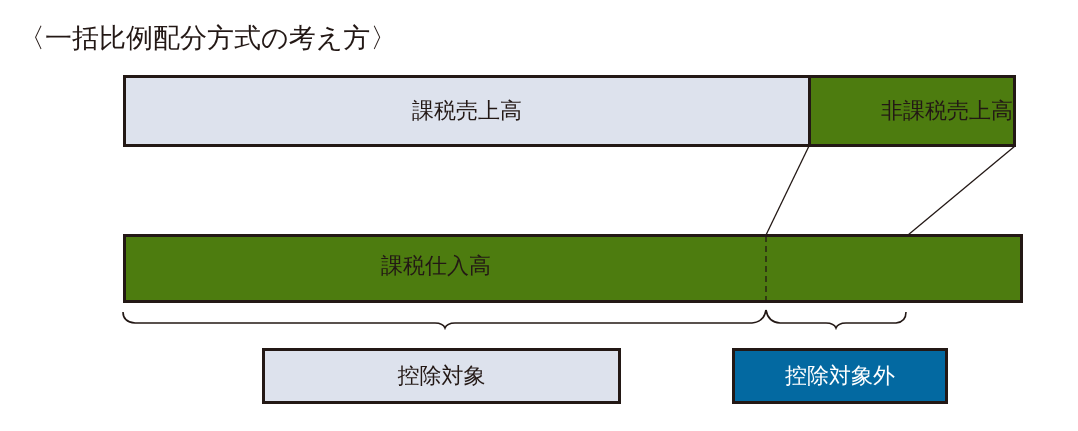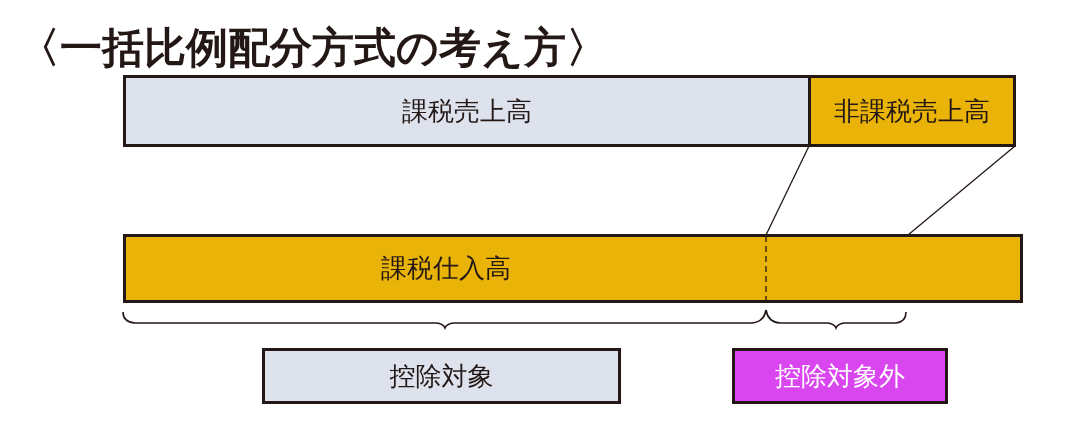--- a/index.html
+++ b/index.html
@@ -1,23 +1,23 @@
 <!DOCTYPE html>
 <html><head>
 <meta charset="utf-8">
 <style>
   html, body { margin: 0; padding: 0; background: #ffffff; }
   body { width: 1078px; height: 431px; position: relative; overflow: hidden;
          font-family: "DejaVu Sans", "Liberation Sans", sans-serif; color: #231815; }
-  .title { position: absolute; left: 18px; top: 20px; font-size: 42px; font-weight: bold; letter-spacing: 0px; white-space: nowrap; }
+  .title { position: absolute; left: 18px; top: 20px; font-size: 27px; font-weight: normal; letter-spacing: 0px; white-space: nowrap; }
   .box { position: absolute; box-sizing: border-box; border: 3px solid #231815;
-         display: flex; align-items: center; justify-content: center; font-size: 26px; }
+         display: flex; align-items: center; justify-content: center; font-size: 22px; }
   .light { background: #dde2ed; }
-  .white { background: #eab308; }
-  .blue { background: #d946ef; color: #ffffff; }
+  .white { background: #4d7c0f; justify-content: flex-end; }
+  .blue { background: #0369a1; color: #ffffff; }
   svg.overlay { position: absolute; left: 0; top: 0; }
 </style>
 </head>
 <body>
 
 <div class="title">〈一括比例配分方式の考え方〉</div>
 
 <div class="box light" style="left:123px; top:75px; width:688px; height:72px;">
   <span>課税売上高</span>
 </div>

